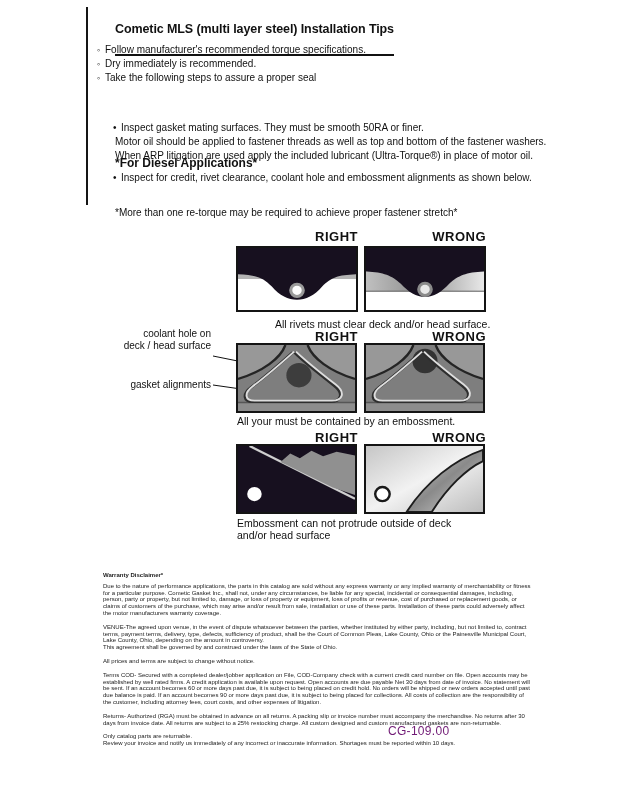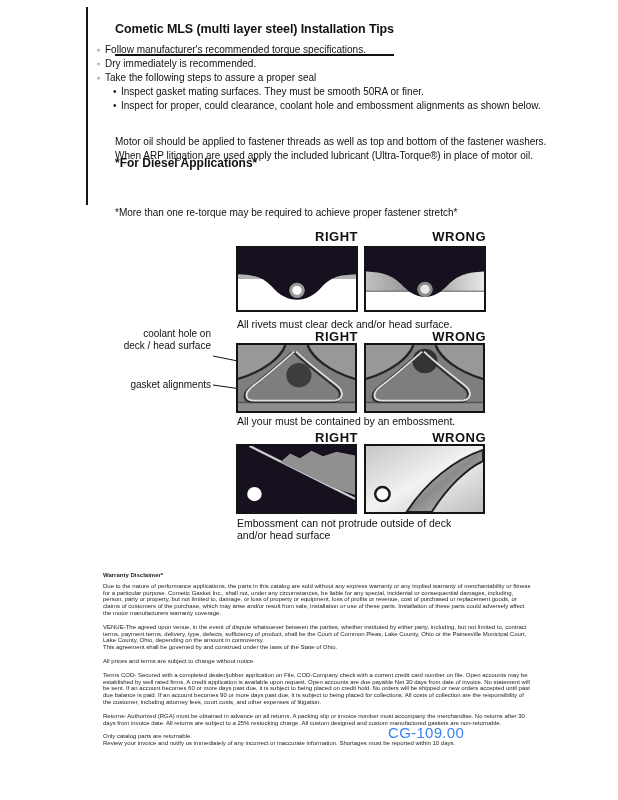--- a/index.html
+++ b/index.html
@@ -8,21 +8,21 @@
   .abs{position:absolute;}
 
   .margin-rule{left:86px;top:7px;width:2px;height:198px;background:#151515;}
 
   .title{left:115px;top:22px;font-size:12.5px;font-weight:bold;letter-spacing:-0.1px;
          border-bottom:2px solid #111;padding-bottom:18px;display:inline-block;}
 
   .bullets{left:97px;top:43px;font-size:10px;line-height:14px;width:480px;}
   .b-row{white-space:nowrap;}
   .b-row .m{display:inline-block;width:8px;font-size:9px;vertical-align:top;}
-  .b-sub{margin-left:16px;}
+  .b-sub{margin-left:16px;margin-top:36px;}
   .b-sub .m{font-size:10px;}
 
   .diesel-heading{left:115px;top:116px;font-size:12px;font-weight:bold;margin-top:40px;}
   .body-para{left:115px;top:0;width:470px;font-size:10px;line-height:14px;white-space:pre-line;}
   .p1{top:135px;}
   .p2{top:166px;}
   .note{top:206px;}
 
   .dlabel{font-size:13px;font-weight:bold;letter-spacing:0.5px;text-align:right;width:122px;}
   .panel{box-sizing:border-box;border:2px solid #141414;background:#fff;}
@@ -30,37 +30,37 @@
   .r1{width:122px;height:66px;}
   .r23{width:121px;height:70px;}
   .caption{left:237px;font-size:10.5px;line-height:12px;white-space:pre-line;}
 
   .ann{font-size:10px;line-height:12px;text-align:right;width:121px;left:90px;white-space:pre-line;}
 
   .legal{left:103px;top:572px;width:428px;font-size:6px;line-height:6.8px;color:#1c1c1c;}
   .legal h4{font-size:6px;margin:0 0 4px 0;}
   .legal p{margin:0 0 7px 0;white-space:pre-line;}
 
-  .page-code{left:388px;top:724px;font-size:15px;letter-spacing:0.3px;color:#3b82f6;}
+  .page-code{left:388px;top:724px;font-size:12px;letter-spacing:0.3px;color:#701a75;}
 </style>
 </head>
 <body>
 
 <div class="page">
 
   <div class="abs margin-rule"></div>
 
   <div class="abs title">Cometic MLS (multi layer steel) Installation Tips</div>
 
   <div class="abs bullets">
     <div class="b-row"><span class="m">◦</span><span>Follow manufacturer's recommended torque specifications.</span></div>
     <div class="b-row"><span class="m">◦</span><span>Dry immediately is recommended.</span></div>
     <div class="b-row"><span class="m">◦</span><span>Take the following steps to assure a proper seal</span></div>
     <div class="b-row b-sub"><span class="m">•</span><span>Inspect gasket mating surfaces.  They must be smooth 50RA or finer.</span></div>
-    <div class="b-row b-sub"><span class="m">•</span><span>Inspect for proper, could clearance, coolant hole and embossment alignments as shown below.</span></div>
+    <div class="b-row b-sub"><span class="m">•</span><span>Inspect for credit, rivet clearance, coolant hole and embossment alignments as shown below.</span></div>
   </div>
 
   <div class="abs diesel-heading">*For Diesel Applications*</div>
   <div class="abs body-para p1">Motor oil should be applied to fastener threads as well as top and bottom of the fastener washers.
 When ARP litigation are used apply the included lubricant (Ultra-Torque®) in place of motor oil.</div>
   <div class="abs body-para note">*More than one re-torque may be required to achieve proper fastener stretch*</div>
 
   <div class="abs dlabel" style="left:236px;top:229px;">RIGHT</div>
   <div class="abs dlabel" style="left:364px;top:229px;">WRONG</div>
 
@@ -81,21 +81,21 @@
             <stop offset="1" stop-color="#e8e8e8"></stop>
         </linearGradient>
       </defs>
       <rect width="122" height="66" fill="#ffffff"></rect>
       <rect x="0" y="25" width="122" height="21" fill="url(#g-band1)"></rect>
       <line x1="0" y1="46" x2="122" y2="46" stroke="#555" stroke-width="1"></line>
       <path d="M0,0 H122 V25 C103,26 96,29 86,38 C78,47 70,52 61,52 C52,52 44,47 36,38 C26,29 19,26 0,25 Z" fill="#17101f"></path>
       <circle cx="61" cy="44" r="6.5" fill="#e8e8e8" stroke="#8a8a8a" stroke-width="3.2"></circle>
     </svg>
   </div>
-  <div class="abs caption" style="top:318px;">All rivets must clear deck and/or head surface.</div>
+  <div class="abs caption" style="top:318px;margin-left:38px;">All rivets must clear deck and/or head surface.</div>
 
   <div class="abs dlabel" style="left:236px;top:329px;">RIGHT</div>
   <div class="abs dlabel" style="left:364px;top:329px;">WRONG</div>
 
   <div class="abs ann" style="top:328px;">coolant hole on
 deck / head surface</div>
   <div class="abs ann" style="top:379px;">gasket alignments</div>
 
   <svg class="abs" style="left:210px;top:340px;overflow:visible;" width="100" height="60">
     <line x1="3" y1="16" x2="82" y2="32" stroke="#111" stroke-width="1"></line>

